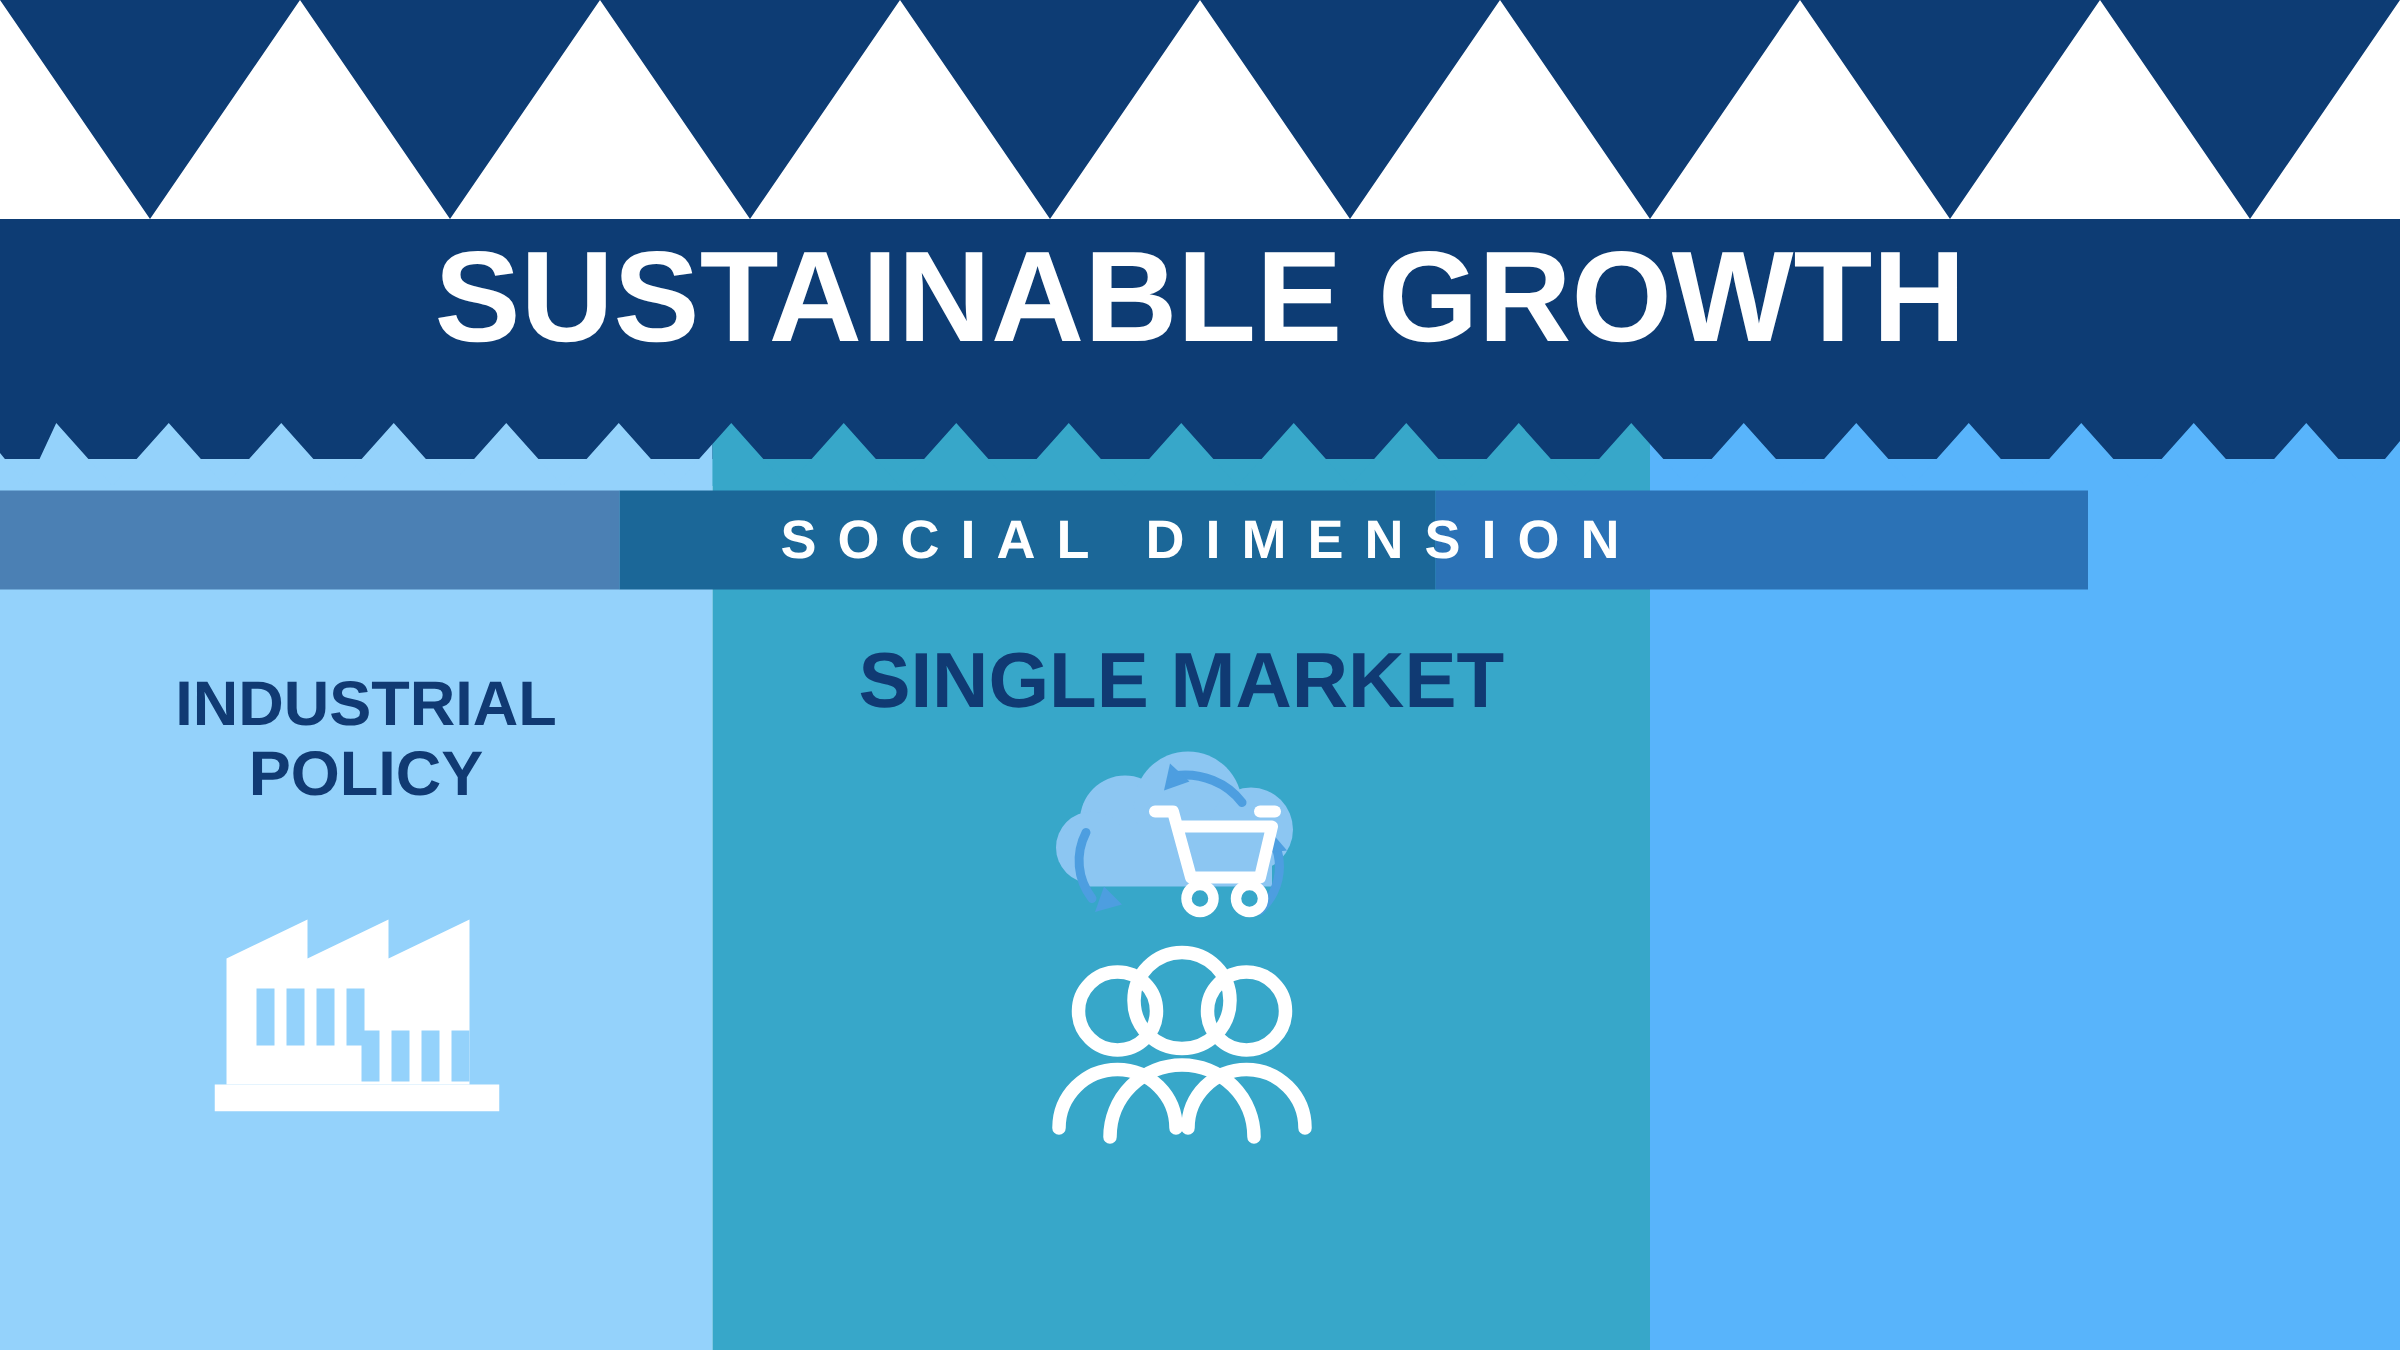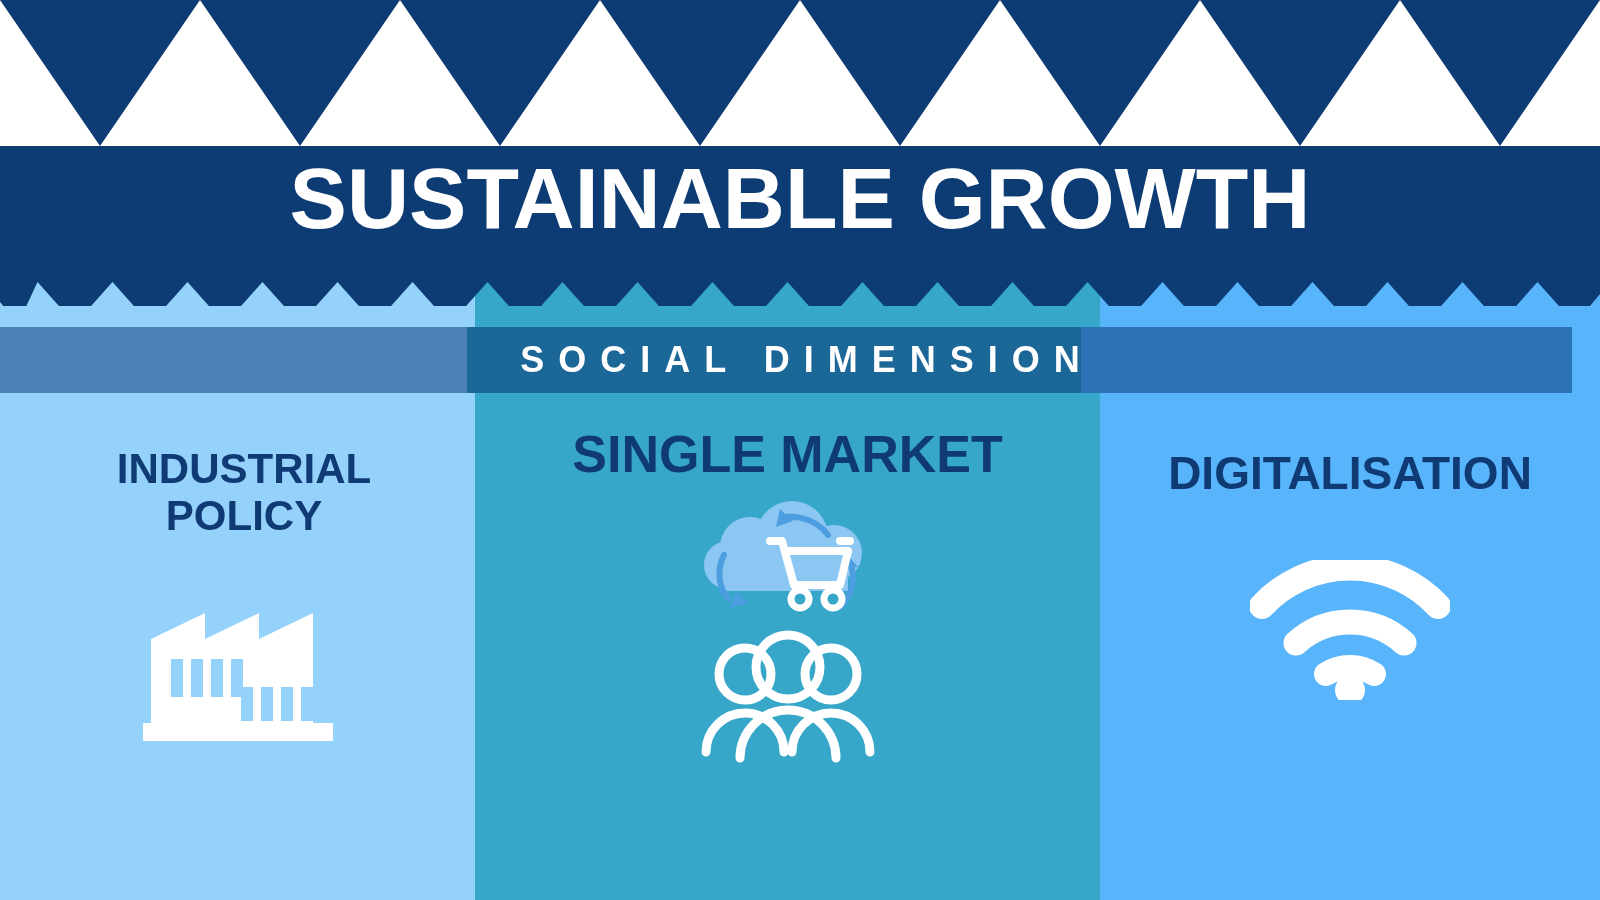--- a/index.html
+++ b/index.html
@@ -71,21 +71,21 @@
     top: 262px;
     width: 1600px;
     height: 62px;
   }
 
   
   .social-band {
     position: absolute;
     left: 0;
     top: 327px;
-    width: 1572px;
+    width: 1392px;
     height: 66px;
     display: flex;
   }
   .band-seg { height: 100%; }
   .band-seg.b1 { width: 475px; background: #4B80B4; }
   .band-seg.b2 { width: 625px; background: #1B6798; }
   .band-seg.b3 { width: 500px; background: #2B72B6; }
   .social-label {
     position: absolute;
     left: 0;
@@ -254,29 +254,16 @@
             <path d="M94,126 A39,39 0 0 1 172,126"></path>
 
             <circle cx="90" cy="41" r="32"></circle>
             <path d="M42,132 A48,48 0 0 1 138,132"></path>
           </g>
         </svg>
 
       </div>
     </div>
 
-    <div class="pillar p3">
-      <div class="pillar-title">DIGITALISATION</div>
-      <div class="icon-wrap">
-        <svg width="200" height="140" viewBox="0 0 200 140">
-          <g fill="none" stroke="#FFFFFF" stroke-linecap="round">
-            <path d="M12,46 A120,120 0 0 1 188,46" stroke-width="26"></path>
-            <path d="M46,83 A80,80 0 0 1 154,83" stroke-width="25"></path>
-            <path d="M76,114 A44,44 0 0 1 124,114" stroke-width="24"></path>
-          </g>
-          <circle cx="100" cy="130" r="15" fill="#FFFFFF"></circle>
-        </svg>
-      </div>
-    </div>
 
   </div>
 
 </div>
 
 </body></html>

